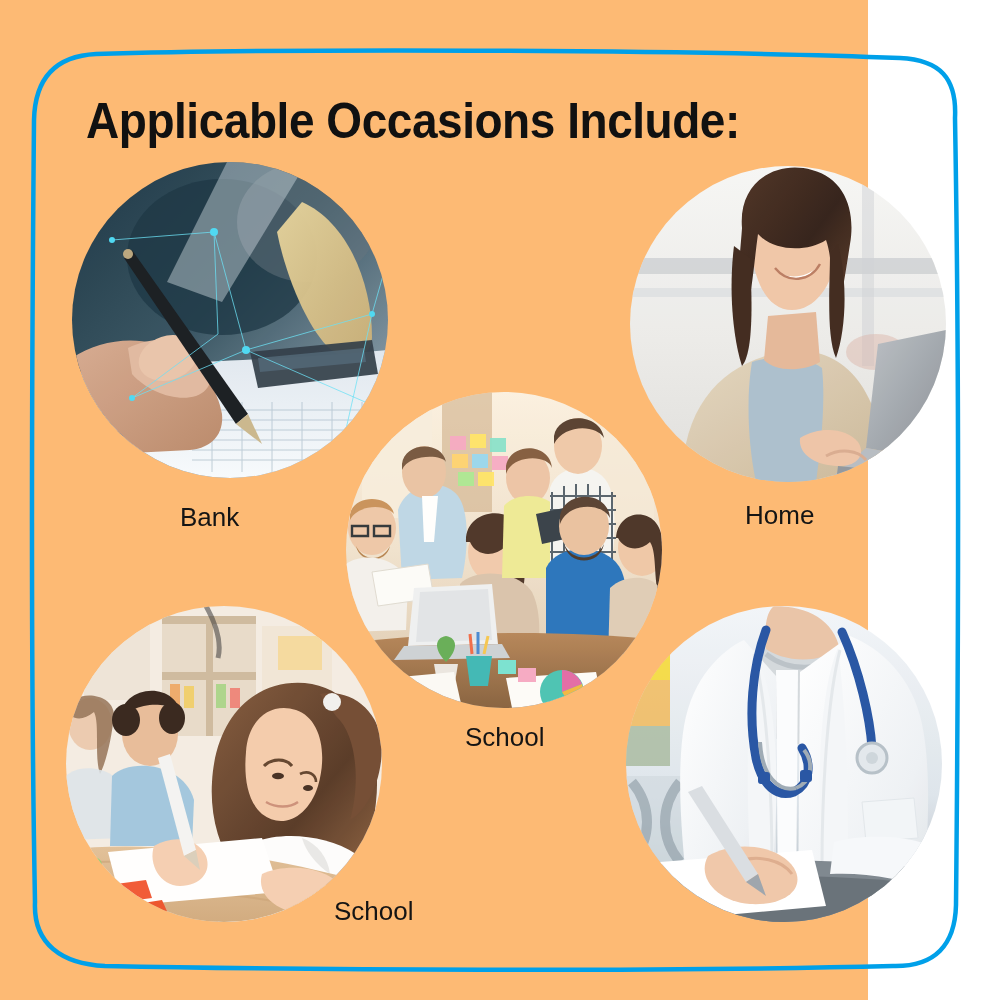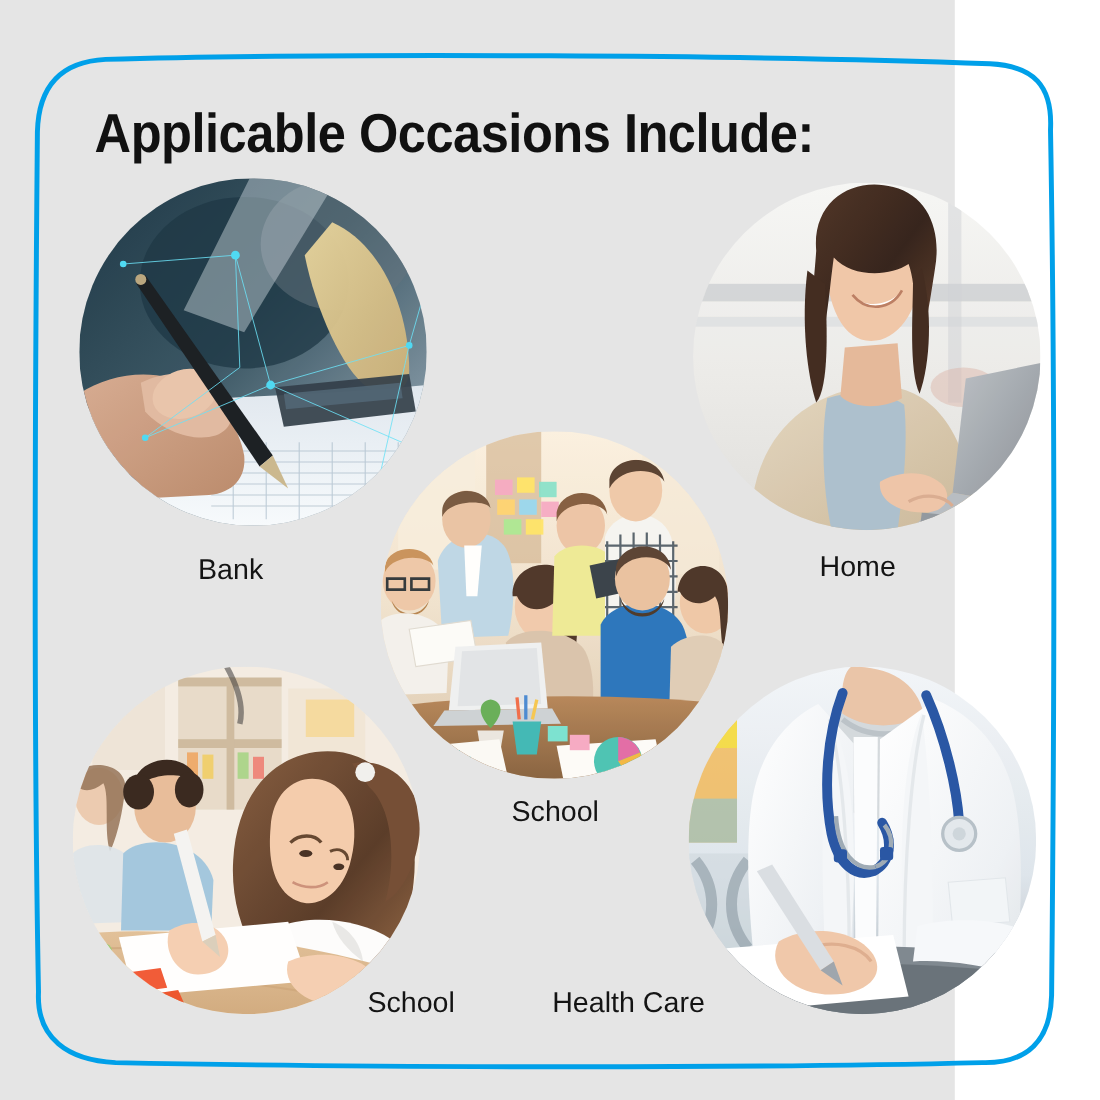--- a/index.html
+++ b/index.html
@@ -2,21 +2,21 @@
 <html><head>
 <meta charset="utf-8">
 <style>
   html,body{margin:0;padding:0;}
   body{
     width:1000px;height:1000px;
     background:#ffffff;
     font-family:"Liberation Sans", sans-serif;
     overflow:hidden;
   }
-  #stage{position:relative;width:868px;height:1000px;background:#e5e5e5;}
+  #stage{position:relative;width:868px;height:1000px;background:#fdba74;}
 
   
   #frame{position:absolute;left:0;top:0;width:1000px;height:1000px;}
 
   
   #title{
     position:absolute;left:86px;top:92px;
     font-size:50px;font-weight:bold;
     font-family:"Liberation Sans Narrow","Liberation Sans",sans-serif;
     color:#111111;letter-spacing:-0.5px;
@@ -453,15 +453,14 @@
                C92 296, 70 272, 82 250 Z" fill="#f0c6a6"></path>
       <path d="M110 256 C132 248, 156 254, 166 268" stroke="#ddaa8a" stroke-width="3" fill="none"></path>
 
       <path d="M62 186 L76 180 L132 268 L120 276 Z" fill="#d9dde1"></path>
       <path d="M120 276 L132 268 L140 290 Z" fill="#9aa2a9"></path>
 
       <path d="M208 236 C244 226, 300 230, 316 248 L316 288 C280 272, 236 266, 204 268 Z" fill="#f6f8fa"></path>
       <rect width="316" height="316" fill="#ffffff" opacity=".05"></rect>
     </svg>
   </div>
-  <div class="label" style="left:502px;top:896px;">Health Care</div>
 
 </div>
 
 </body></html>

